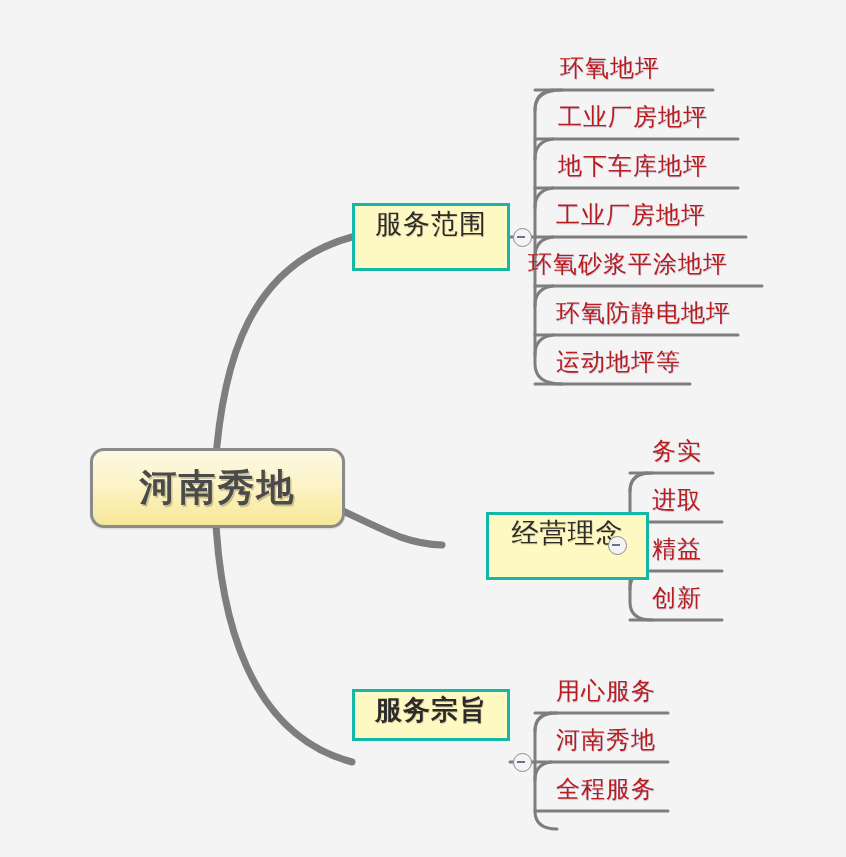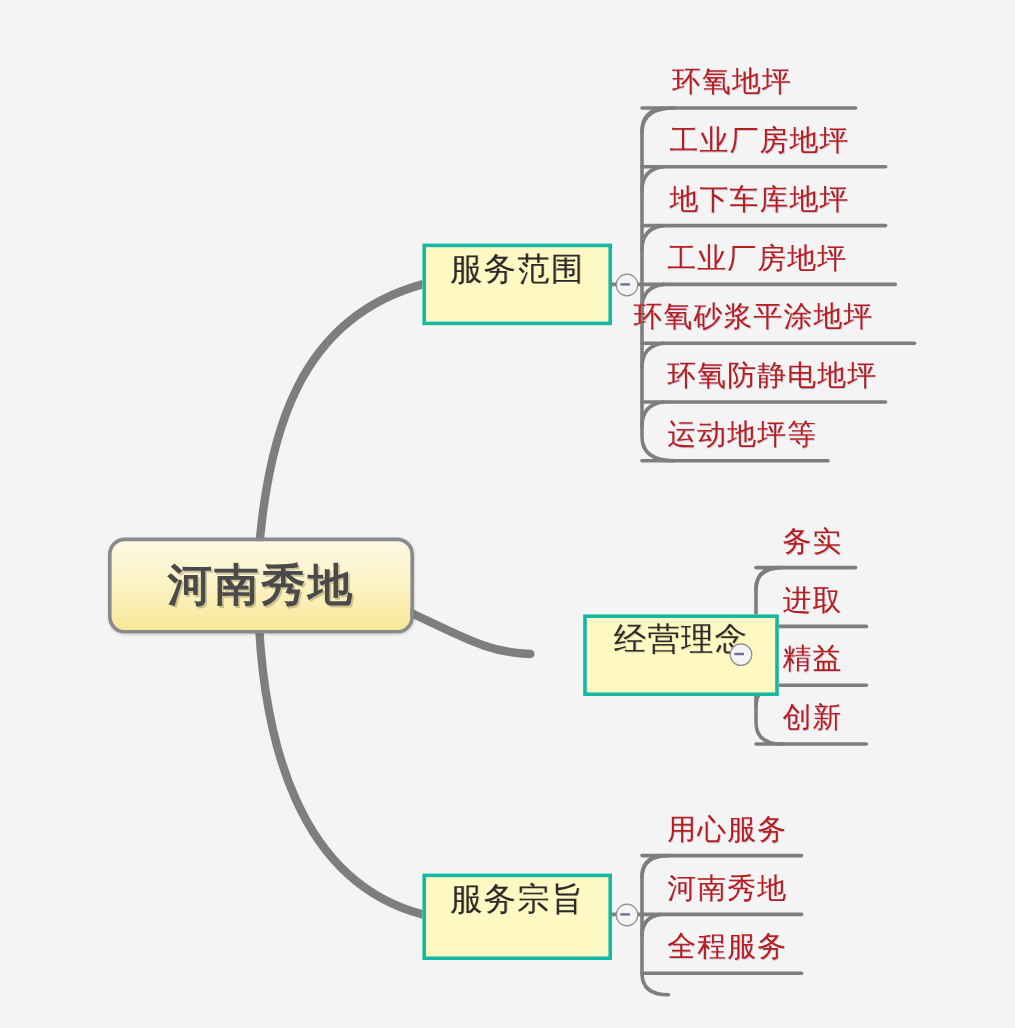--- a/index.html
+++ b/index.html
@@ -177,21 +177,21 @@
   <div class="branch-node" style="left:442px; top:512px; width:163px; height:68px;margin-left:44px;">
     <span class="branch-label">经营理念</span>
   </div>
   <div class="toggle" style="left:608px; top:536px;"></div>
 
   <div class="leaf" style="left:652px; top:435px;">务实</div>
   <div class="leaf" style="left:652px; top:484px;">进取</div>
   <div class="leaf" style="left:652px; top:533px;">精益</div>
   <div class="leaf" style="left:652px; top:582px;">创新</div>
 
-  <div class="branch-node" style="left:352px; top:728px; width:158px; height:72px;">
+  <div class="branch-node" style="left:352px; top:689px; width:158px; height:52px;font-weight:bold;">
     <span class="branch-label">服务宗旨</span>
   </div>
   <div class="toggle" style="left:513px; top:753px;"></div>
 
   <div class="leaf" style="left:556px; top:675px;">用心服务</div>
   <div class="leaf" style="left:556px; top:724px;">河南秀地</div>
   <div class="leaf" style="left:556px; top:773px;">全程服务</div>
 
 </div>
 

